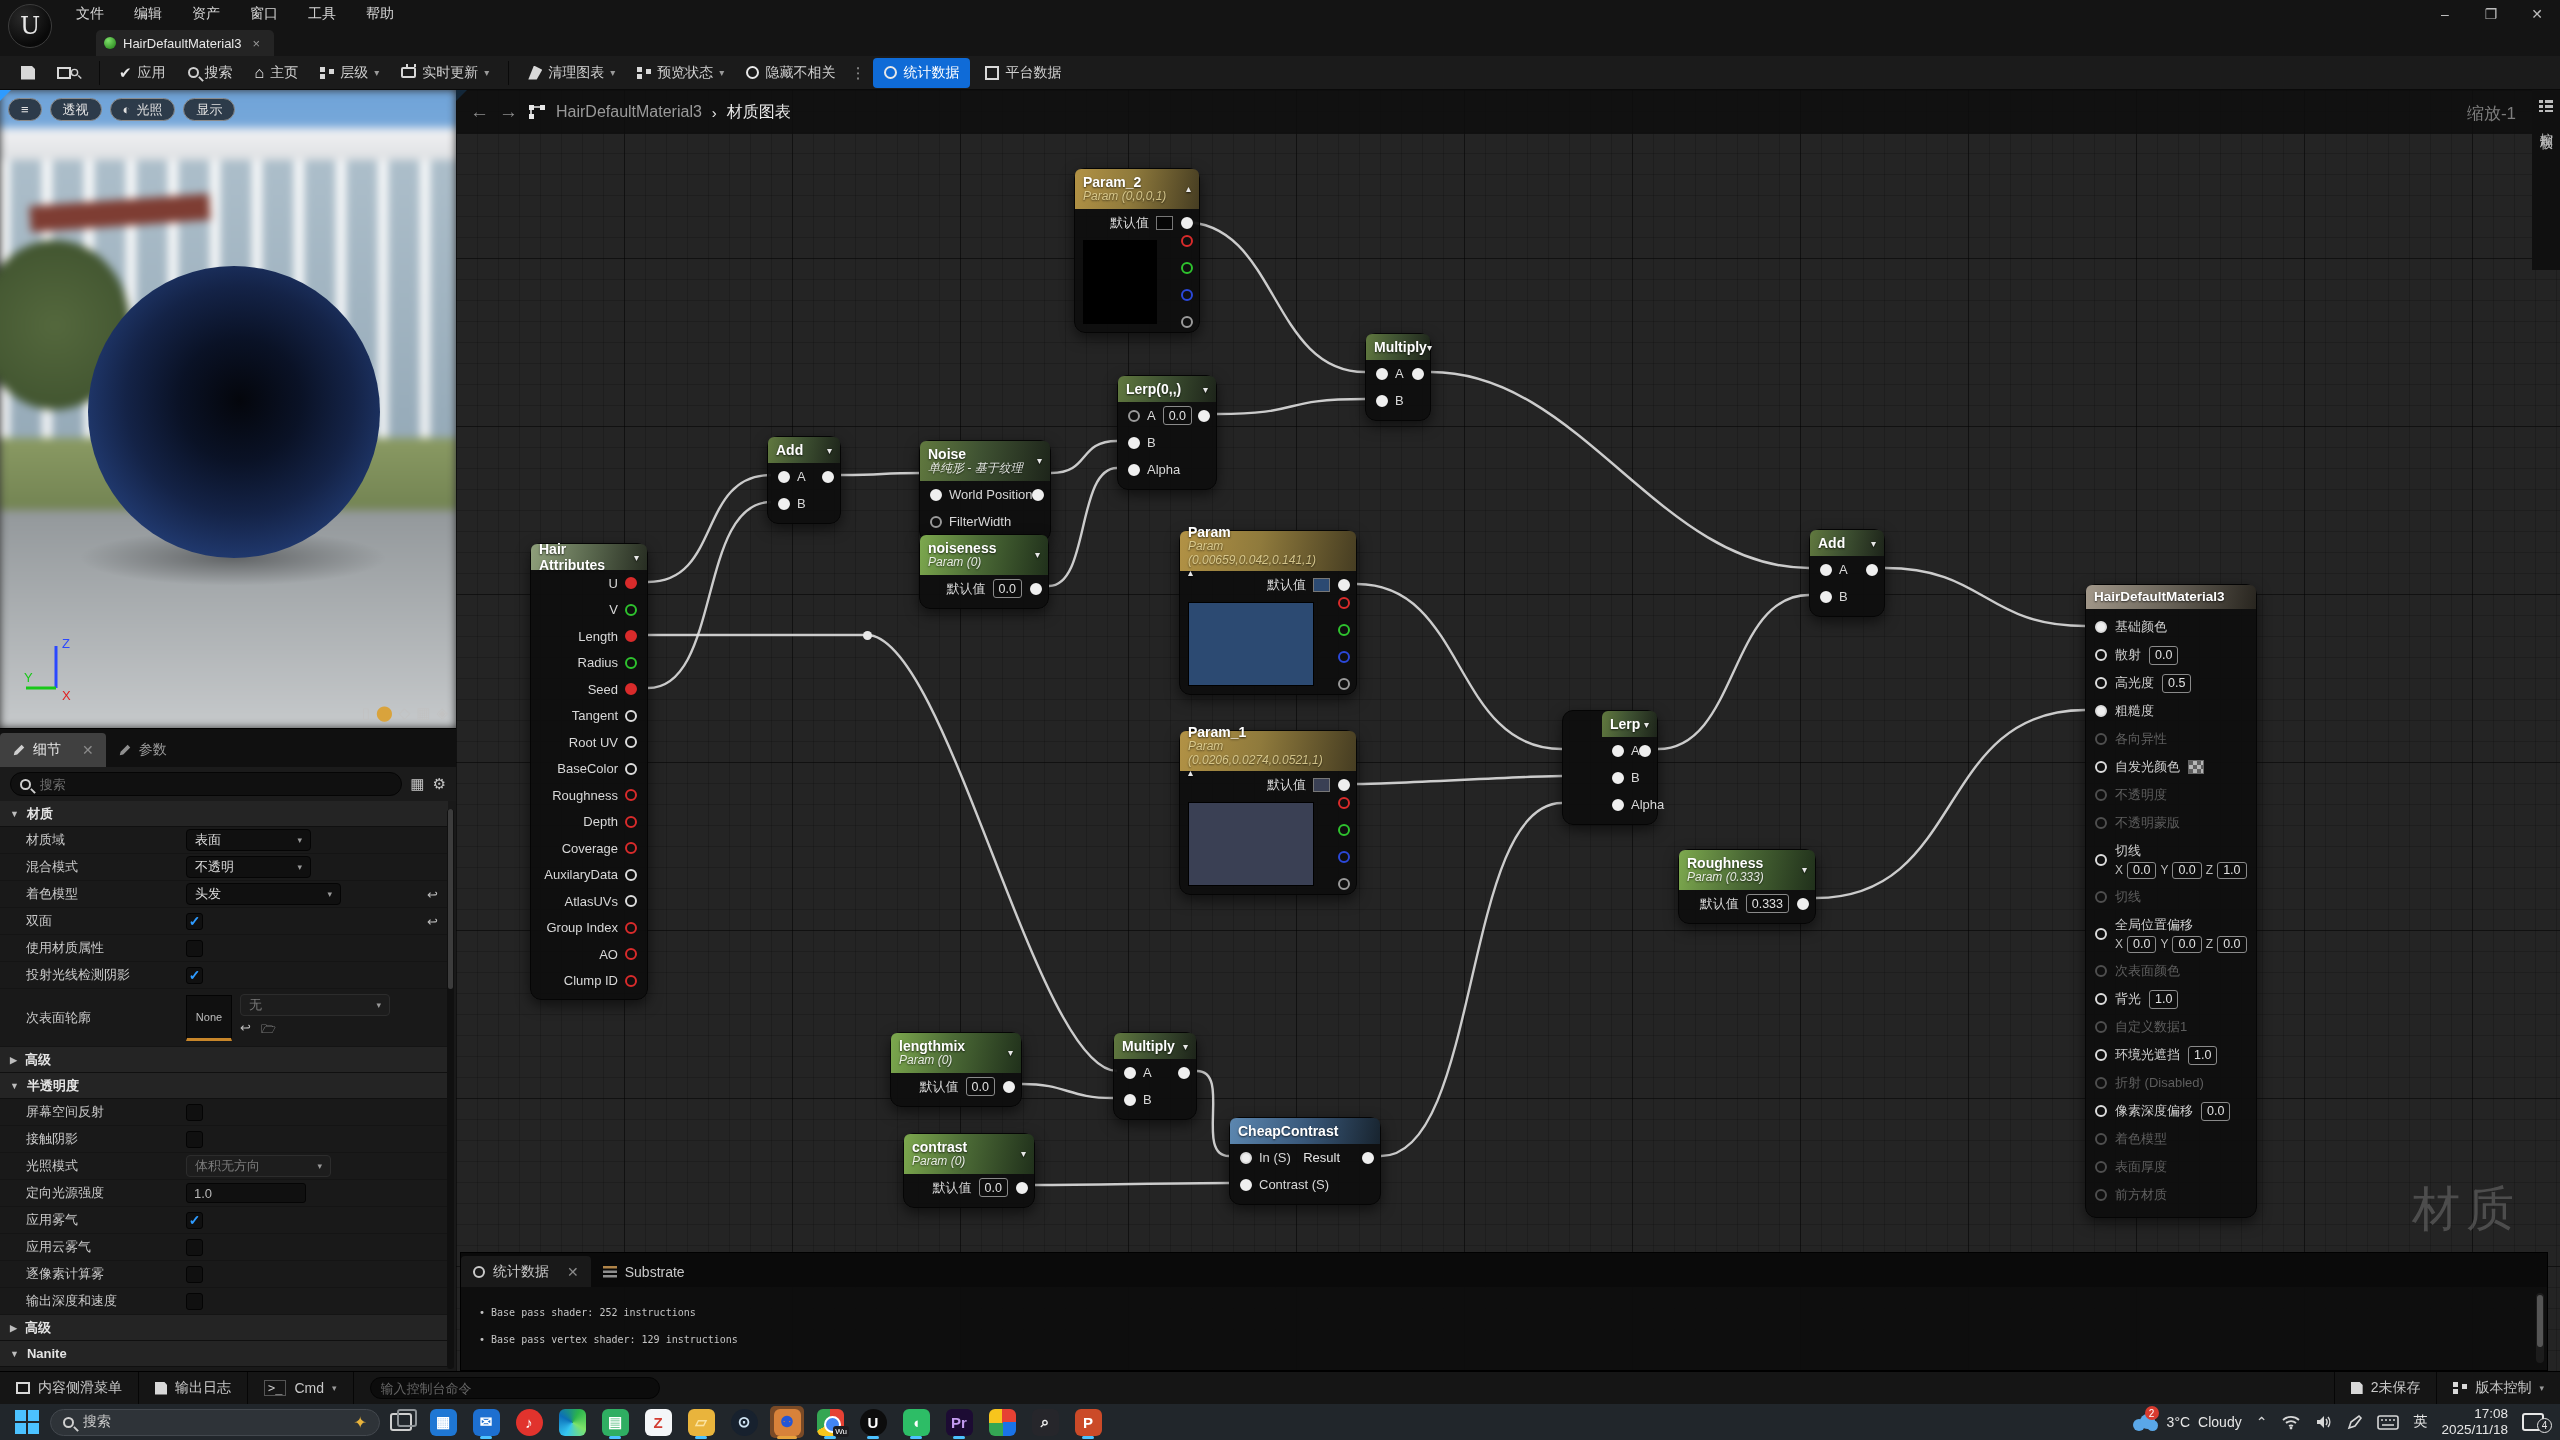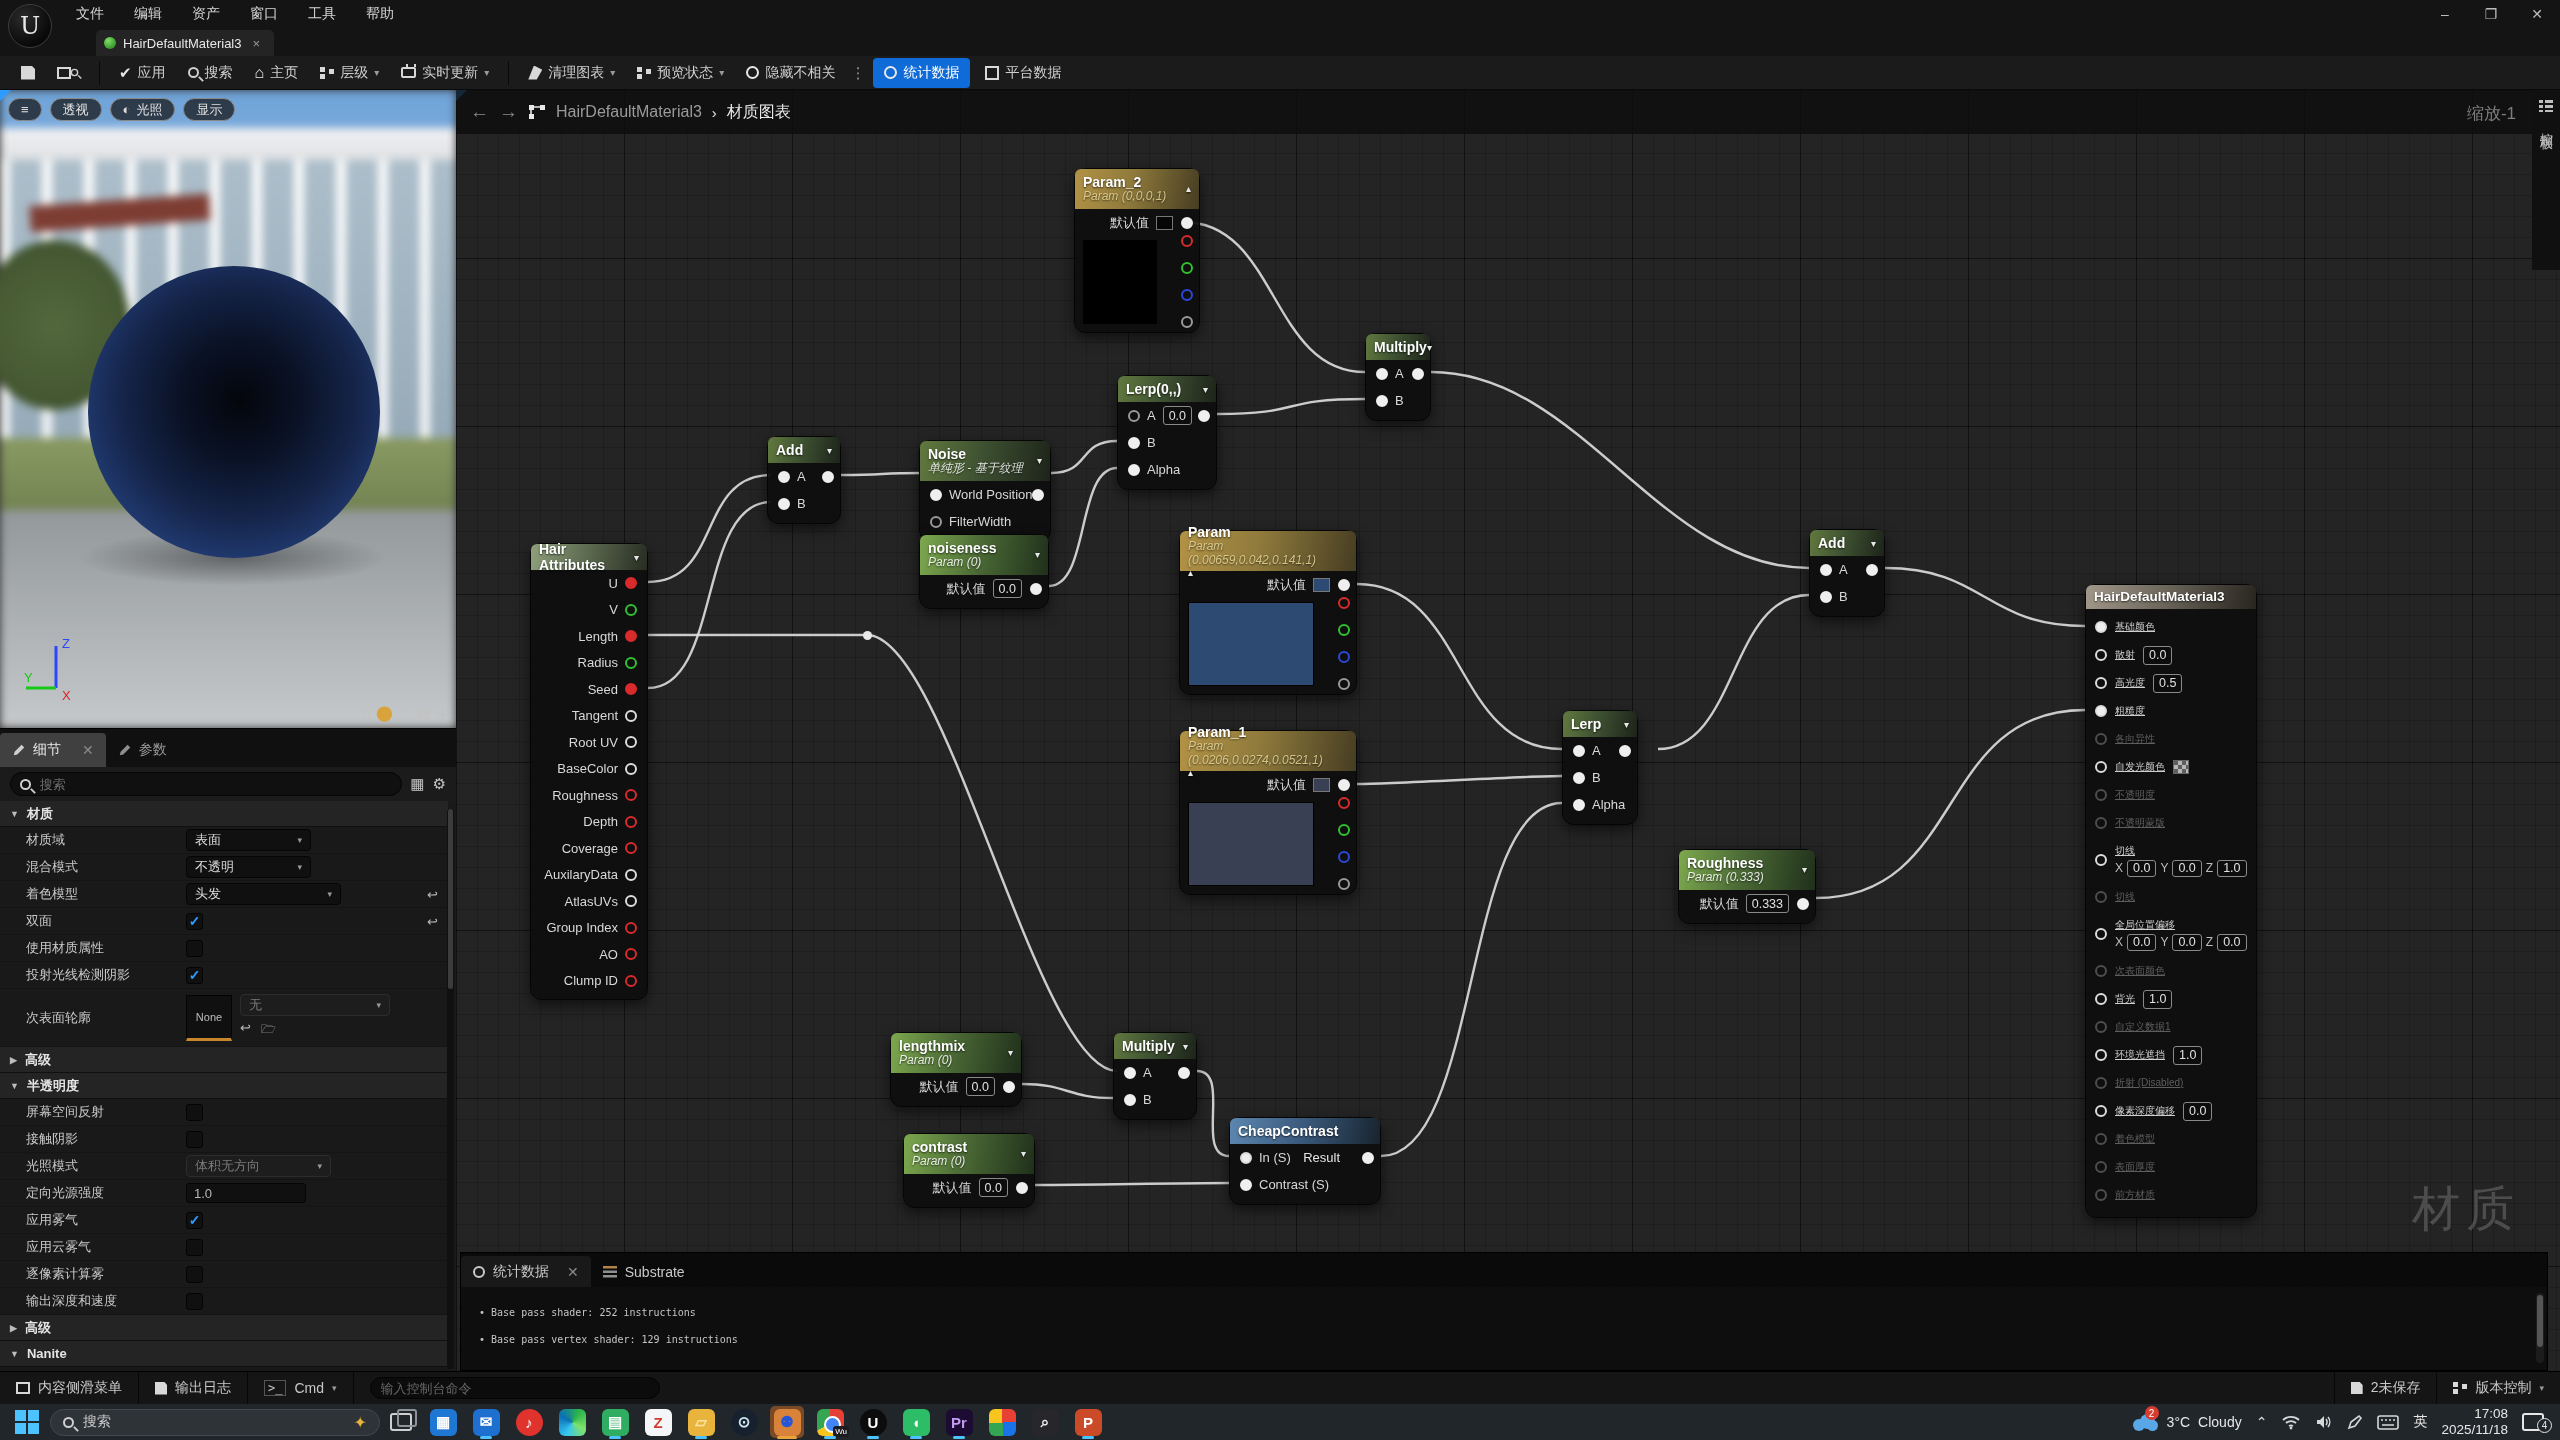--- a/index.html
+++ b/index.html
@@ -154,21 +154,21 @@
   .pin.white{border-color:#dcdcdc;}
   .outpin{position:absolute;right:6px;}
   .vbox{height:19px;border:1px solid #8a8a8a;border-radius:3px;background:#0d0d0d;color:#e0e0e0;
         font-size:12.5px;display:flex;align-items:center;padding:0 5px;}
   .swatch{width:17px;height:14px;border:1px solid #777;}
   .preview{border:1px solid #000;}
   .hair-row{justify-content:flex-end;height:26.5px;}
   .mat-row{height:28px;display:flex;align-items:center;gap:8px;padding:0 9px;position:relative;}
   .mat-row.dim{color:#5e5e5e;}
   .mat-row.dim .pin{border-color:#4e4e4e;}
-  .mat-row .mlbl{font-size:10px;text-decoration:underline;}
+  .mat-row .mlbl{font-size:13px;}
   .mat-row.vec{height:46px;}
   .vecwrap{display:flex;flex-direction:column;gap:2px;}
   .vecline{display:flex;align-items:center;gap:4px;font-size:12px;color:#bdbdbd;}
   .vecline .vbox{height:17px;}
   .checker{width:16px;height:14px;border:1px solid #666;
            background:repeating-conic-gradient(#b5b5b5 0 25%,#5e5e5e 0 50%) 0 0/8px 8px;}
   .junction{position:absolute;width:9px;height:9px;border-radius:50%;background:#e8e8e8;z-index:11;}
 
   
   #stats{position:absolute;left:4px;right:12px;bottom:0;height:119px;background:rgba(13,13,13,.93);z-index:25;border:1px solid #000;}
@@ -769,21 +769,21 @@
             <span class="pin fw outpin"></span>
           </div>
           <div class="preview" style="margin: 4px 0px 8px 8px; width: 126px; height: 84px; background: rgb(58, 64, 84);"></div>
           <div style="position: absolute; right: 6px; top: 66px; display: flex; flex-direction: column; gap: 15px;">
             <span class="pin red"></span>
             <span class="pin green"></span>
             <span class="pin blue"></span>
             <span class="pin gray"></span>
           </div>
         </div>
-        <div class="node" style="left: 1106px; top: 620px; width: 76px;">
+        <div class="node" style="left: 1106px; top: 620px; width: 96px; padding-left: 39px;">
           <div class="nhead h-op">
             <div class="twrap">
               <div>Lerp</div>
             </div>
             <div class="cv">▾</div>
           </div>
           <div class="nrow">
             <span class="pin  fw"></span>
             <div style="color: rgb(216, 216, 216);">A</div>
             <span class="pin fw outpin"></span>

